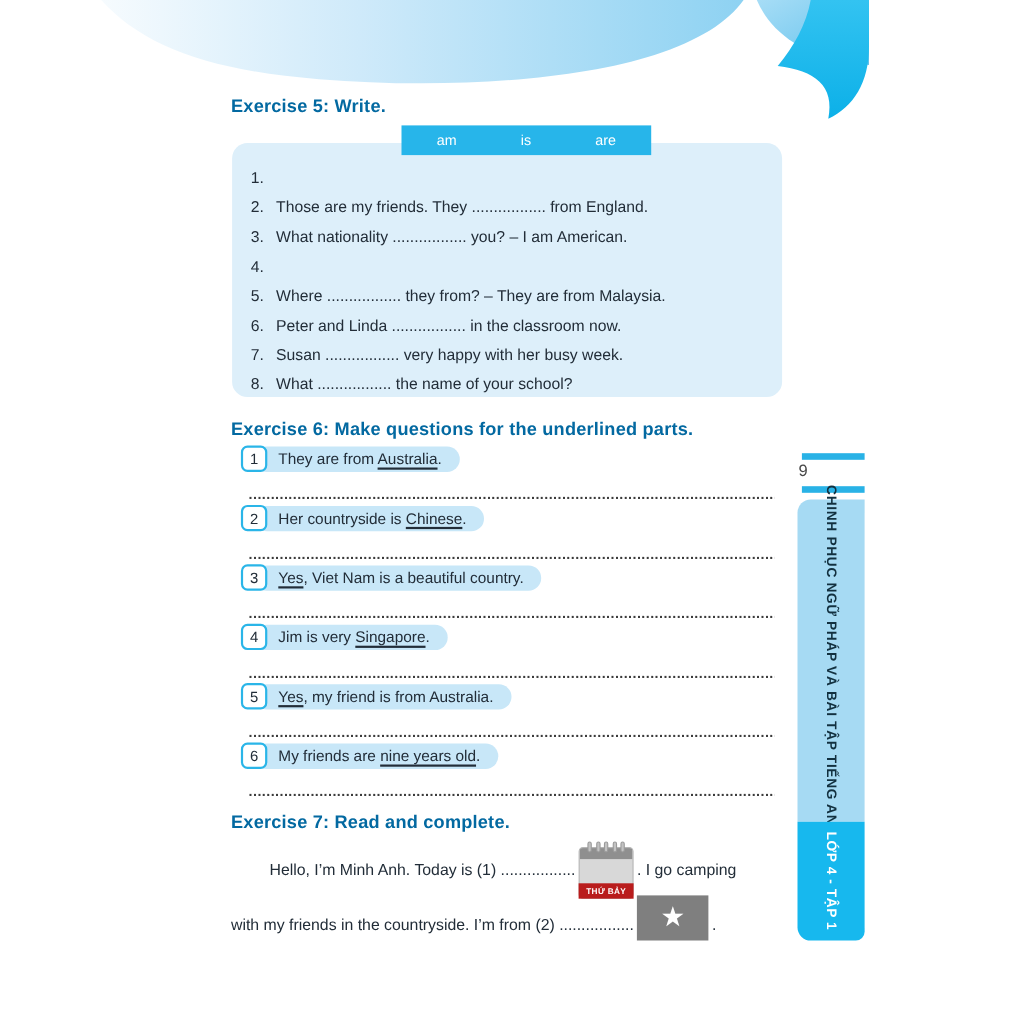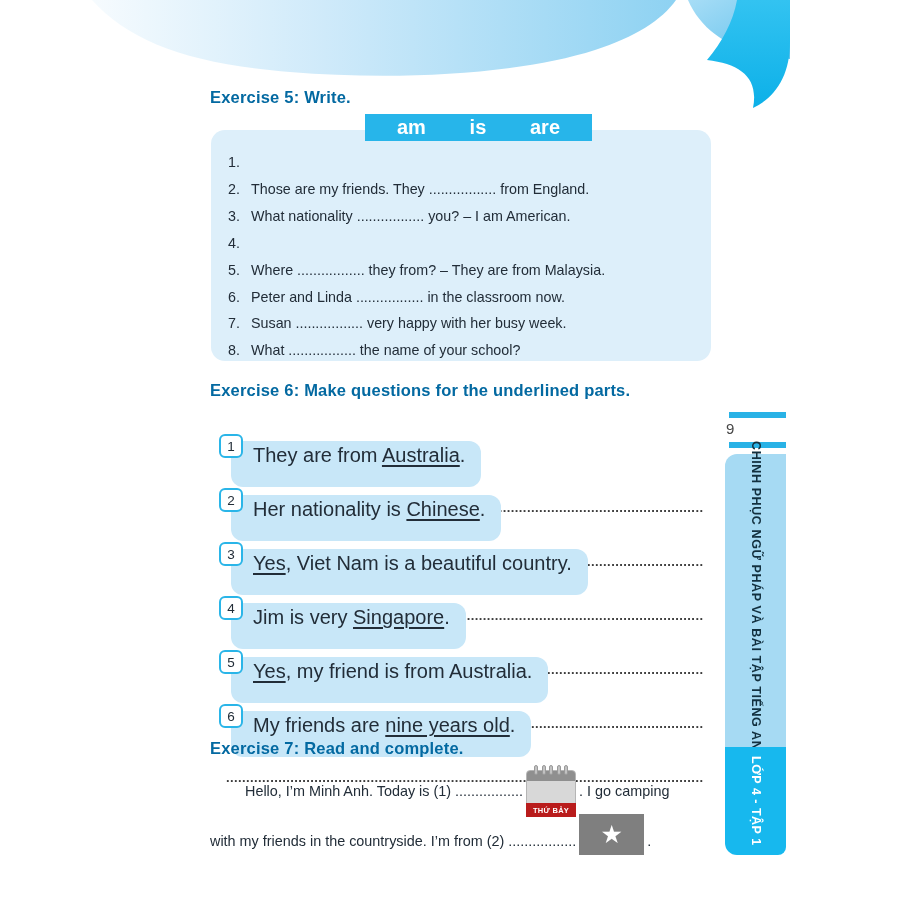--- a/index.html
+++ b/index.html
@@ -10,41 +10,41 @@
   
   #top-deco{position:absolute;left:0;top:0;width:922px;height:118px;}
   
   .ex-heading{
     position:absolute;font-size:16.5px;font-weight:bold;color:#0369a1;letter-spacing:.2px;
     white-space:nowrap;
   }
   
   #word-bank{
     position:absolute;left:365px;top:114px;width:227px;height:27px;box-sizing:border-box;
-    background:#27b5ea;color:#fff;font-weight:bold;font-size:20px;z-index:3;
+    background:#27b5ea;color:#fff;font-weight:normal;font-size:13px;z-index:3;
     display:flex;align-items:center;justify-content:space-between;padding:0 32px;
   }
   #ex5-box{
     position:absolute;left:211px;top:130px;width:500px;height:231px;
     background:#ddeffa;border-radius:14px;z-index:1;
     box-sizing:border-box;padding:19px 10px 0 17px;
   }
   .ex5-row{display:flex;line-height:26.9px;font-size:14.3px;white-space:nowrap;}
   .ex5-num{width:23px;flex:0 0 23px;}
   
   .q-item{position:absolute;left:219px;width:492px;}
   .q-row{display:flex;align-items:center;position:relative;}
   .q-num{
     width:20px;height:20px;flex:0 0 20px;background:#fff;border:2.5px solid #2ab5e8;
     border-radius:6px;display:flex;align-items:center;justify-content:center;
     font-size:13.5px;color:#222d38;position:relative;z-index:2;
   }
   .q-pill{
     margin-left:-12px;background:#c8e7f8;border-radius:12px;
-    padding:3px 16px 20px 22px;font-size:20px;white-space:nowrap;margin-top:36px;
+    padding:3px 16px 4px 22px;font-size:14px;white-space:nowrap;
   }
   .u{text-decoration:underline;text-underline-offset:3px;text-decoration-thickness:1.5px;}
   .q-line{
     margin:13px 0 0 7px;width:478px;overflow:hidden;white-space:nowrap;
     font-size:13px;letter-spacing:.4px;color:#3c3c3c;font-weight:bold;height:15px;
   }
   
   #ex7-line1{
     position:absolute;left:245px;top:765px;height:52px;display:flex;align-items:center;
     font-size:14.4px;white-space:nowrap;
@@ -163,21 +163,21 @@
     <div class="q-pill"><span>They are from </span><span class="u">Australia</span><span>.</span></div>
   </div>
   <div class="q-line">........................................................................................................................................</div>
 </div>
 
 <div class="q-item" style="top:459px;">
   <div class="q-row">
     <div class="q-num">
         <span>2</span>
       </div>
-    <div class="q-pill"><span>Her nationality is </span><span class="u">Chinese</span><span>.</span></div>
+    <div class="q-pill"><span>Her countryside is </span><span class="u">Chinese</span><span>.</span></div>
   </div>
   <div class="q-line">........................................................................................................................................</div>
 </div>
 
 <div class="q-item" style="top:513px;">
   <div class="q-row">
     <div class="q-num">
         <span>3</span>
       </div>
     <div class="q-pill"><span></span><span class="u">Yes</span><span>, Viet Nam is a beautiful country.</span></div>

